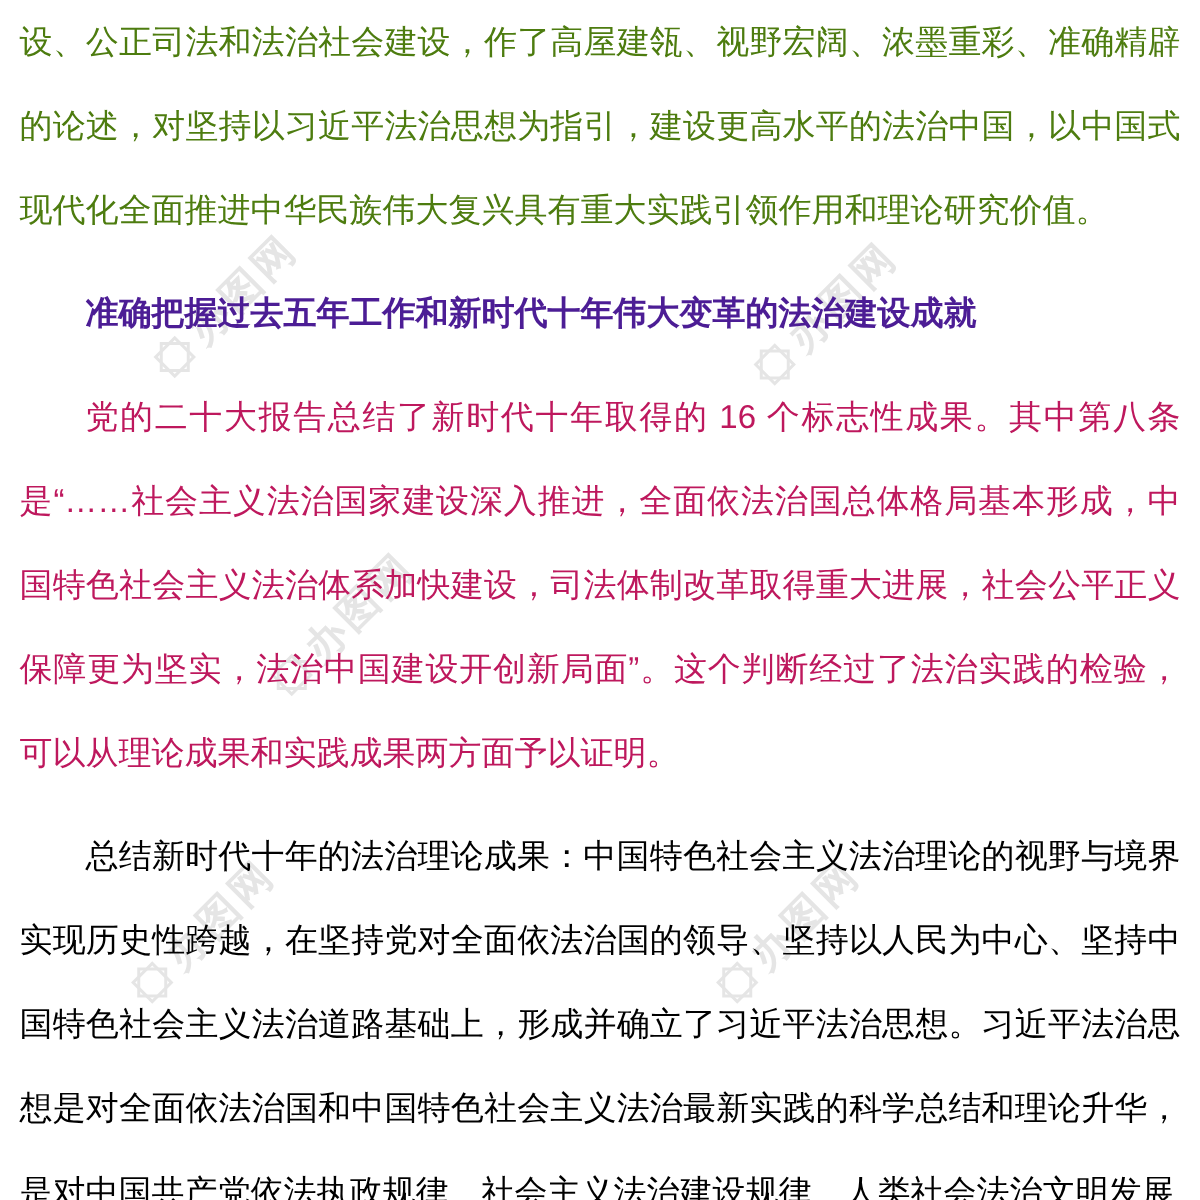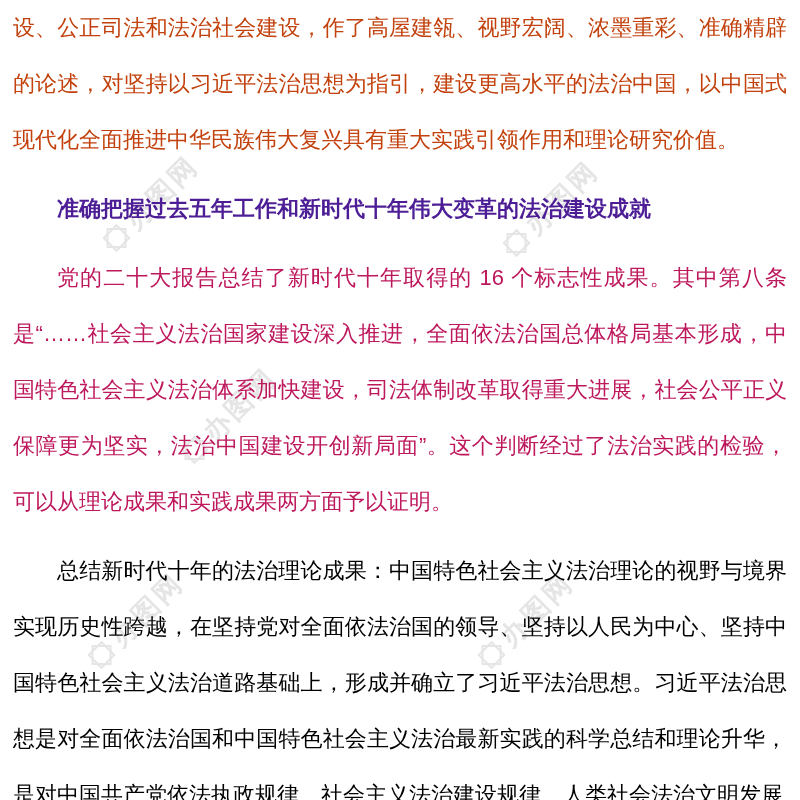--- a/index.html
+++ b/index.html
@@ -93,20 +93,20 @@
     <span class="wm-logo"></span>
     <span>办图网</span>
   </div>
   <div class="wm" style="left: 467px; top: 602px; color: rgb(229, 229, 229);">
     <span class="wm-logo"></span>
     <span>办图网</span>
   </div>
 </div>
 
 <div class="content">
-  <p style="color: #c2410c;">设、公正司法和法治社会建设，作了高屋建瓴、视野宏阔、浓墨重彩、准确精辟的论述，对坚持以习近平法治思想为指引，建设更高水平的法治中国，以中国式现代化全面推进中华民族伟大复兴具有重大实践引领作用和理论研究价值。</p>
+  <p style="color: #4d7c0f;">设、公正司法和法治社会建设，作了高屋建瓴、视野宏阔、浓墨重彩、准确精辟的论述，对坚持以习近平法治思想为指引，建设更高水平的法治中国，以中国式现代化全面推进中华民族伟大复兴具有重大实践引领作用和理论研究价值。</p>
 
   <p class="heading" style="color: #4c1d95;">准确把握过去五年工作和新时代十年伟大变革的法治建设成就</p>
 
   <p class="indent" style="color: #be185d;">党的二十大报告总结了新时代十年取得的 16 个标志性成果。其中第八条是“……社会主义法治国家建设深入推进，全面依法治国总体格局基本形成，中国特色社会主义法治体系加快建设，司法体制改革取得重大进展，社会公平正义保障更为坚实，法治中国建设开创新局面”。这个判断经过了法治实践的检验，可以从理论成果和实践成果两方面予以证明。</p>
 
   <p class="indent" style="color: rgb(0, 0, 0);">总结新时代十年的法治理论成果：中国特色社会主义法治理论的视野与境界实现历史性跨越，在坚持党对全面依法治国的领导、坚持以人民为中心、坚持中国特色社会主义法治道路基础上，形成并确立了习近平法治思想。习近平法治思想是对全面依法治国和中国特色社会主义法治最新实践的科学总结和理论升华，是对中国共产党依法执政规律、社会主义法治建设规律、人类社会法治文明发展</p>
 </div>
 
 </body></html>

